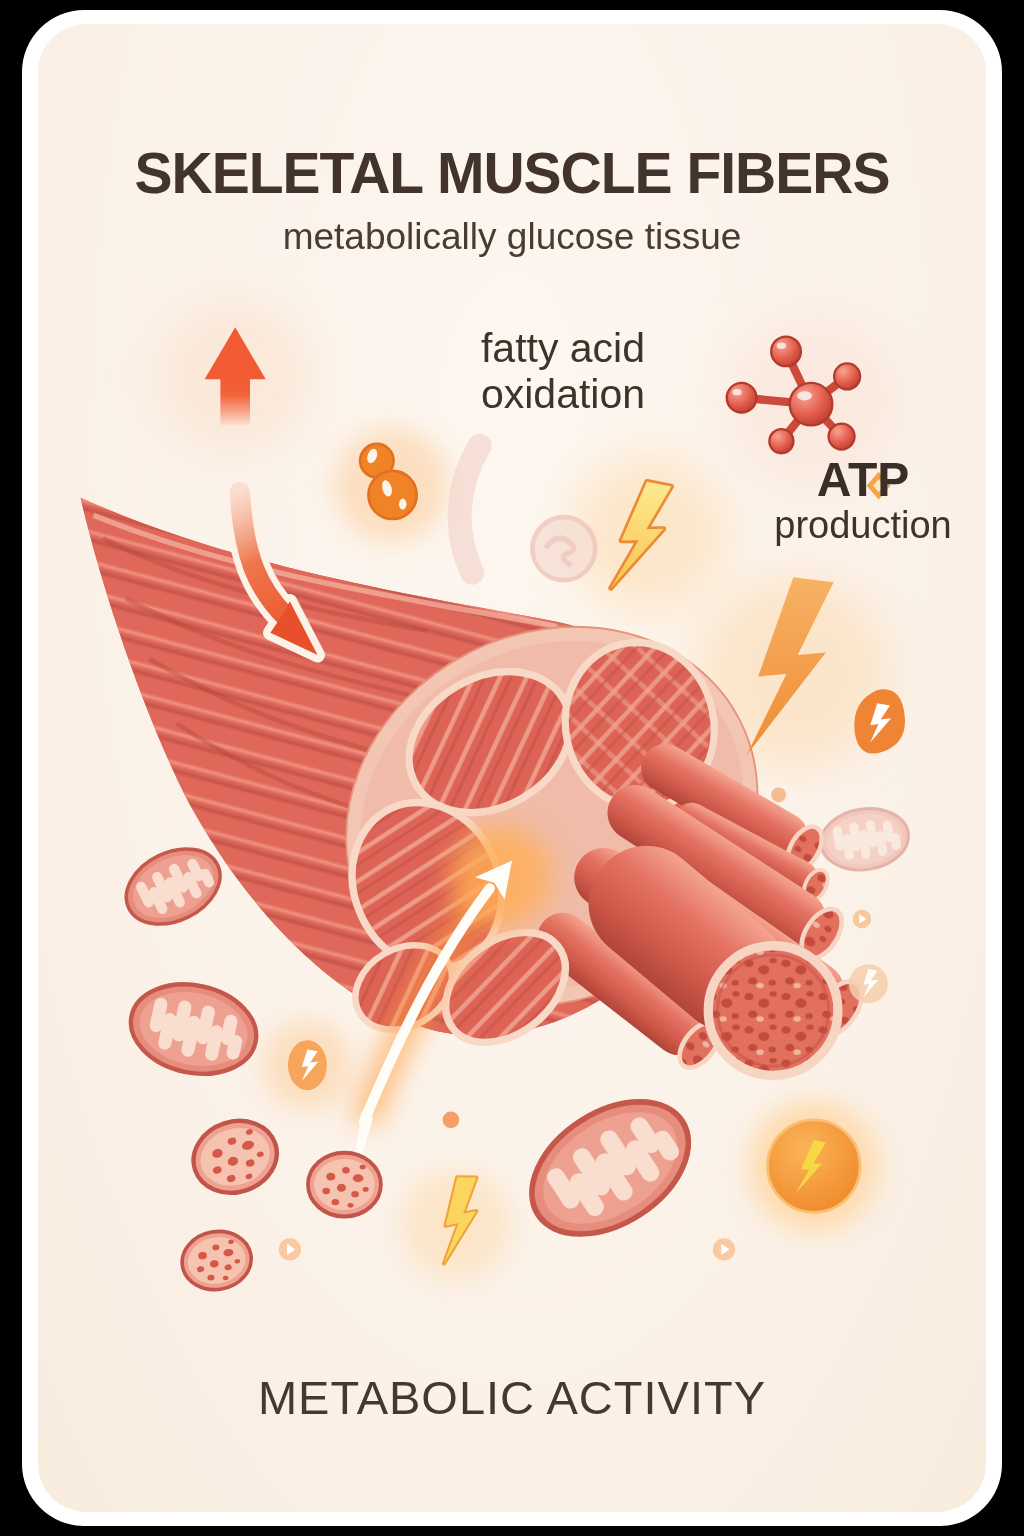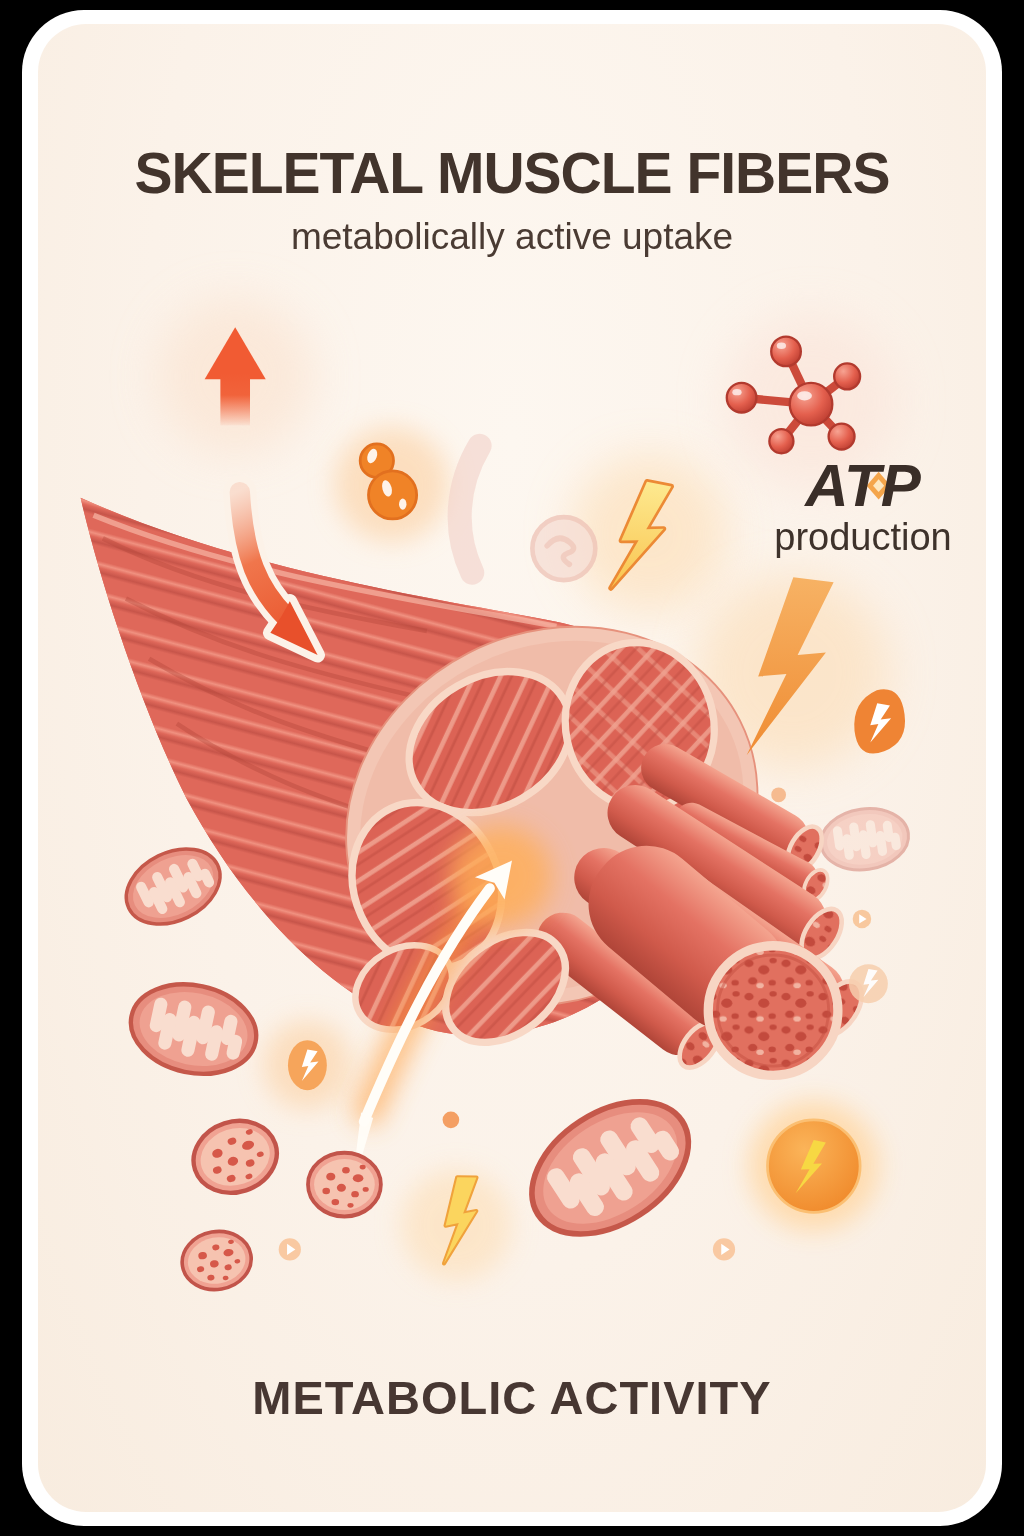--- a/index.html
+++ b/index.html
@@ -11,23 +11,23 @@
          background:radial-gradient(ellipse at 50% 28%,#fdf7f0 0%,#fbf2e9 55%,#f8ecdf 100%);
          overflow:hidden;}
   .art{position:absolute;left:0;top:0;width:100%;height:100%;}
   .txt{position:absolute;color:#3e3129;text-align:center;line-height:1.12;}
   .title{left:0;right:0;top:118px;font-size:57px;font-weight:700;letter-spacing:-1px;color:#42342c;}
   .subtitle{left:0;right:0;top:192px;font-size:37px;font-weight:400;color:#4a3b33;}
   .lbl{font-size:41px;font-weight:400;color:#3e322b;}
   .glucose{left:78px;top:368px;width:270px;}
   .fatty{left:380px;top:302px;width:290px;}
   .atpwrap{left:690px;top:432px;width:270px;}
-  .atp-big{font-size:60px;font-weight:700;letter-spacing:0;color:#3a2e28;line-height:1.0;font-style:italic;}
+  .atp-big{font-size:48px;font-weight:700;letter-spacing:0;color:#3a2e28;line-height:1.0;}
   .atp-sub{font-size:38px;font-weight:400;margin-top:0;color:#3e322b;}
-  .footer{left:0;right:0;top:1348px;font-size:47px;font-weight:700;letter-spacing:1px;color:#473732;}
+  .footer{left:0;right:0;top:1348px;font-size:47px;font-weight:400;letter-spacing:1px;color:#473732;}
 </style>
 </head>
 <body>
 
 <div class="stage">
   <div class="card">
     <div class="inner">
 
       <svg class="art" viewBox="0 0 1024 1536">
         <defs>
@@ -317,24 +317,26 @@
         <use href="#mito" transform="translate(146,896) rotate(-26) scale(0.92)"></use>
         <use href="#mito" transform="translate(168,1050) rotate(12) scale(1.18)"></use>
         <use href="#mito" transform="translate(618,1200) rotate(-33) scale(1.6 1.5)"></use>
 
         <use href="#cellSpeck" transform="translate(213,1188) rotate(-18) scale(0.95)"></use>
         <use href="#cellSpeck" transform="translate(331,1218) scale(0.82 0.86)"></use>
         <use href="#cellSpeck" transform="translate(193,1300) rotate(-10) scale(0.78)"></use>
       </svg>
 
       <div class="txt title">SKELETAL MUSCLE FIBERS</div>
-      <div class="txt subtitle">metabolically active uptake</div>
+      <div class="txt subtitle">metabolically glucose tissue</div>
 
 
       <div class="txt lbl fatty">
+        <div>fatty acid</div>
+        <div>oxidation</div>
       </div>
 
       <div class="txt atpwrap">
         <div class="atp-big">ATP</div>
         <div class="atp-sub">production</div>
       </div>
 
       <div class="txt footer">METABOLIC ACTIVITY</div>
 
     </div>

